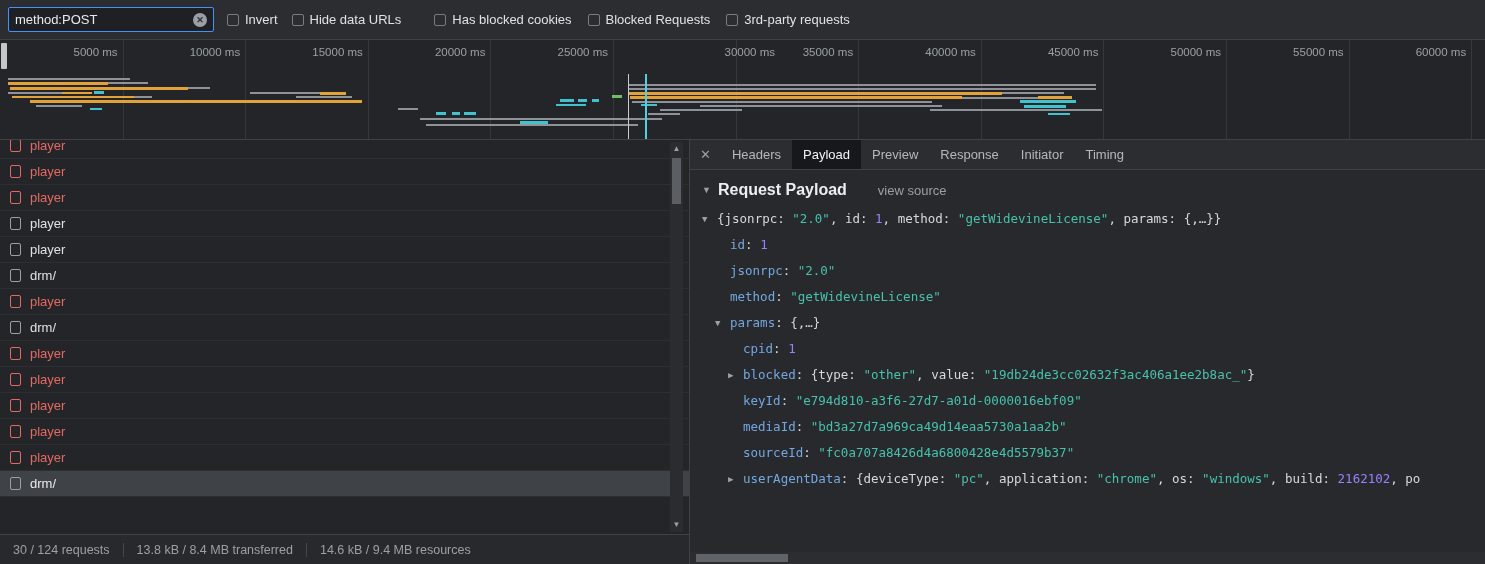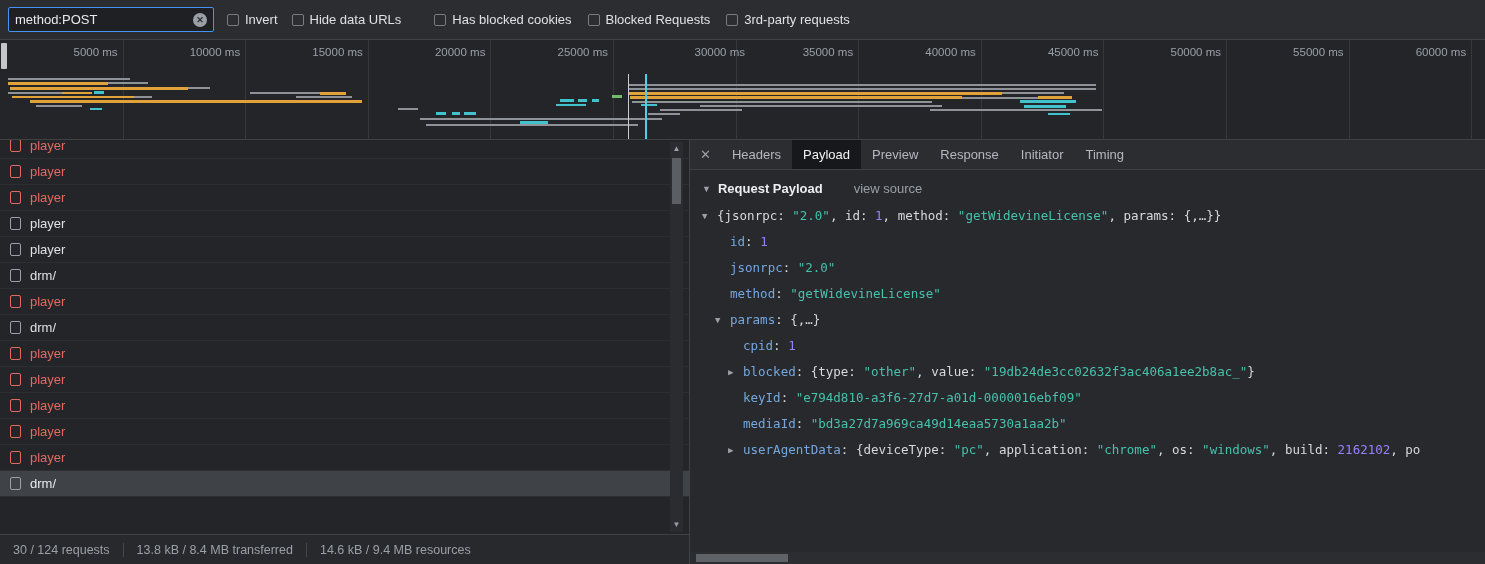--- a/index.html
+++ b/index.html
@@ -58,21 +58,21 @@
   
   #right-panel{flex:1;display:flex;flex-direction:column;background:#28292c;min-width:0}
   #detail-tabs{height:30px;flex:none;background:#2c2d30;border-bottom:1px solid #404144;display:flex;align-items:stretch}
   .close-x{color:#9aa0a6;font-size:13px;padding:0 10px;display:flex;align-items:center}
   .tab{padding:0 11px;display:flex;align-items:center;color:#b4b8bd}
   .tab.active{background:#17181b;color:#f1f3f4}
 
   #payload-content{flex:1;overflow:hidden;min-width:0}
   #payload-header{display:flex;align-items:center;padding:11px 12px 5px;gap:7px}
   #payload-header .tri{color:#9aa0a6;font-size:9px}
-  #payload-title{font-weight:bold;color:#eceef1;font-size:13px}
+  #payload-title{font-weight:bold;color:#eceef1;font-size:16px}
   #view-source{color:#9aa0a6;margin-left:24px}
 
   #json-tree{font-family:"DejaVu Sans Mono",monospace;font-size:12.5px;padding:2px 0 0 12px}
   .tree-line{height:26px;line-height:26px;white-space:nowrap;overflow:hidden;position:relative}
   .arrow{display:inline-block;width:15px;color:#9aa0a6;font-size:9px;vertical-align:1px}
   .tok-key{color:#74a7e0}
   .tok-str{color:#46c2ad}
   .tok-num{color:#9980ff}
   .tok-plain{color:#d7d9dc}
   .red-underline{position:absolute;bottom:2px;height:2.5px;background:#e0392d;border-radius:2px;transform:rotate(-0.25deg)}
@@ -122,21 +122,21 @@
       <div class="tick-label" style="right: 1367.4px;">5000 ms</div>
       <div class="gridline" style="left: 245.2px;"></div>
       <div class="tick-label" style="right: 1244.8px;">10000 ms</div>
       <div class="gridline" style="left: 367.8px;"></div>
       <div class="tick-label" style="right: 1122.2px;">15000 ms</div>
       <div class="gridline" style="left: 490.4px;"></div>
       <div class="tick-label" style="right: 999.6px;">20000 ms</div>
       <div class="gridline" style="left: 613px;"></div>
       <div class="tick-label" style="right: 877px;">25000 ms</div>
       <div class="gridline" style="left: 735.6px;"></div>
-      <div class="tick-label" style="right: 740px;">30000 ms</div>
+      <div class="tick-label" style="right: 710px;">30000 ms</div>
       <div class="gridline" style="left: 858.2px;"></div>
       <div class="tick-label" style="right: 631.8px; text-align: right;">35000 ms</div>
       <div class="gridline" style="left: 980.8px;"></div>
       <div class="tick-label" style="right: 509.2px;">40000 ms</div>
       <div class="gridline" style="left: 1103.4px;"></div>
       <div class="tick-label" style="right: 386.6px;">45000 ms</div>
       <div class="gridline" style="left: 1226px;"></div>
       <div class="tick-label" style="right: 264px;">50000 ms</div>
       <div class="gridline" style="left: 1348.6px;"></div>
       <div class="tick-label" style="right: 141.4px;">55000 ms</div>
@@ -284,20 +284,21 @@
         <div id="json-tree">
             <div class="tree-line" style="padding-left: 0px;"><span class="arrow">▼</span><span class="tok-plain">{jsonrpc: </span><span class="tok-str">"2.0"</span><span class="tok-plain">, id: </span><span class="tok-num">1</span><span class="tok-plain">, method: </span><span class="tok-str">"getWidevineLicense"</span><span class="tok-plain">, params: {,…}}</span></div>
             <div class="tree-line" style="padding-left: 13px;"><span class="arrow"></span><span class="tok-key">id</span><span class="tok-plain">: </span><span class="tok-num">1</span></div>
             <div class="tree-line" style="padding-left: 13px;"><span class="arrow"></span><span class="tok-key">jsonrpc</span><span class="tok-plain">: </span><span class="tok-str">"2.0"</span></div>
             <div class="tree-line" style="padding-left: 13px;"><span class="arrow"></span><span class="tok-key">method</span><span class="tok-plain">: </span><span class="tok-str">"getWidevineLicense"</span></div>
             <div class="tree-line" style="padding-left: 13px;"><span class="arrow">▼</span><span class="tok-key">params</span><span class="tok-plain">: {,…}</span></div>
             <div class="tree-line" style="padding-left: 26px;"><span class="arrow"></span><span class="tok-key">cpid</span><span class="tok-plain">: </span><span class="tok-num">1</span></div>
             <div class="tree-line" style="padding-left: 26px;"><span class="arrow">▶</span><span class="tok-key">blocked</span><span class="tok-plain">: {type: </span><span class="tok-str">"other"</span><span class="tok-plain">, value: </span><span class="tok-str">"19db24de3cc02632f3ac406a1ee2b8ac_"</span><span class="tok-plain">}</span></div>
             <div class="tree-line" style="padding-left: 26px;"><span class="arrow"></span><span class="tok-key">keyId</span><span class="tok-plain">: </span><span class="tok-str">"e794d810-a3f6-27d7-a01d-0000016ebf09"</span></div>
             <div class="tree-line" style="padding-left: 26px;"><span class="arrow"></span><span class="tok-key">mediaId</span><span class="tok-plain">: </span><span class="tok-str">"bd3a27d7a969ca49d14eaa5730a1aa2b"</span></div>
+            <div class="tree-line" style="padding-left: 26px;"><span class="arrow"></span><span class="tok-key">sourceId</span><span class="tok-plain">: </span><span class="tok-str">"fc0a707a8426d4a6800428e4d5579b37"</span></div>
             <div class="tree-line" style="padding-left: 26px;"><span class="arrow">▶</span><span class="tok-key">userAgentData</span><span class="tok-plain">: {deviceType: </span><span class="tok-str">"pc"</span><span class="tok-plain">, application: </span><span class="tok-str">"chrome"</span><span class="tok-plain">, os: </span><span class="tok-str">"windows"</span><span class="tok-plain">, build: </span><span class="tok-num">2162102</span><span class="tok-plain">, po</span></div>
           </div>
       </div>
       <div id="h-scrollbar">
         <div class="h-thumb"></div>
       </div>
     </div>
 
   </div>
 </div>

